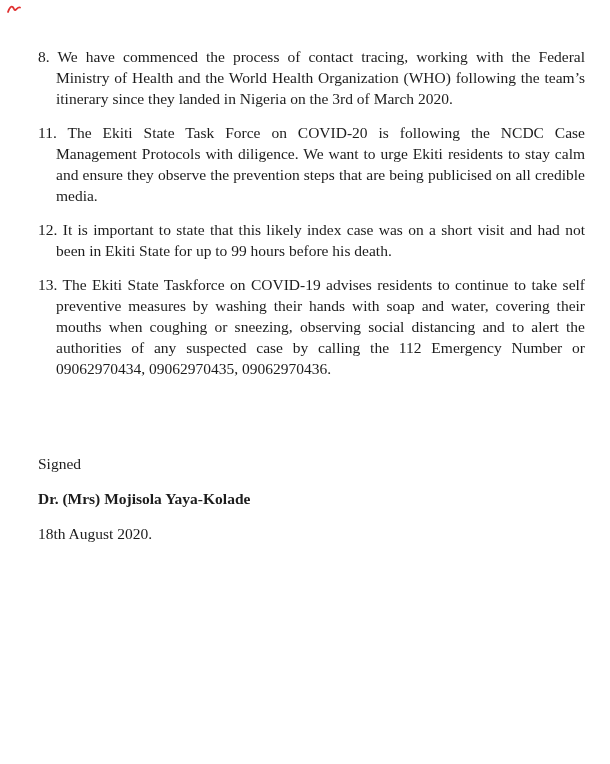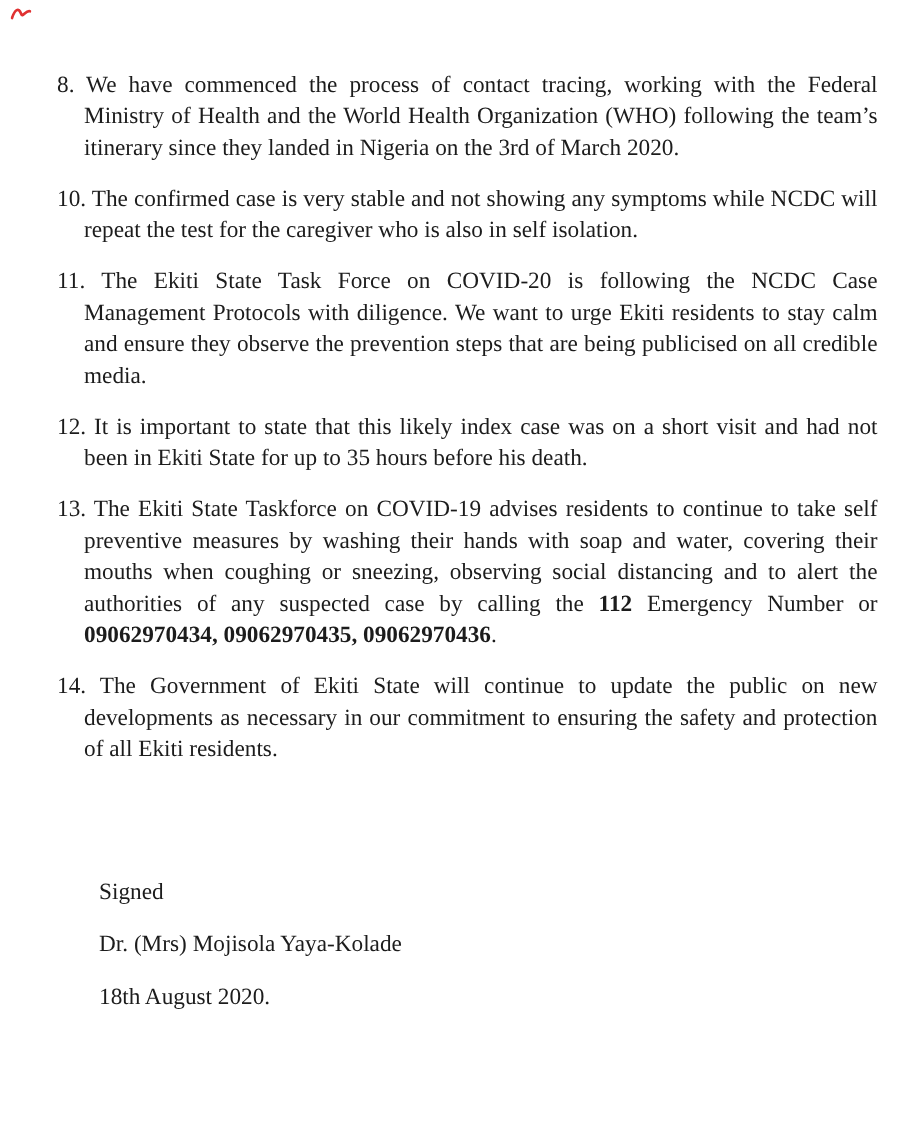--- a/index.html
+++ b/index.html
@@ -24,49 +24,47 @@
     padding: 46px 25px 0 38px;
     font-size: 15.5px;
     line-height: 21px;
   }
   p.para {
     text-align: justify;
     padding-left: 18px;
     text-indent: -18px;
     margin-bottom: 13px;
   }
-  .bold { font-weight: 700; }
-  .signature { margin-top: 74px; margin-left: 28px; }
+  .bold { font-weight: 400; }
+  .signature { margin-top: 74px; }
   .signature p { margin-bottom: 14px; }
-  .sig-name, .sig-title { font-weight: 400; }
+  .sig-name, .sig-title { font-weight: 700; }
   .sig-date { margin-bottom: 0; }
 </style>
 </head>
 <body>
 
 <div class="page">
 
   <svg class="red-mark" viewBox="0 0 14 12" aria-hidden="true">
     <path d="M1,9 C3,3 5.5,2 7,6 C8.2,9.5 10,3.5 13,4.5" fill="none" stroke-width="1.8" stroke-linecap="round" stroke="#e03131"></path>
   </svg>
 
   <div class="content">
 
     <p class="para"><span>8. We have commenced the process of contact tracing, working with the Federal Ministry of Health and the World Health Organization (WHO) following the team’s itinerary since they landed in Nigeria on the 3rd of March 2020.</span></p>
 
 
-    <p class="para"><span>10. The confirmed case is very stable and not showing any symptoms while NCDC will repeat the test for the caregiver who is also in self isolation.</span></p>
 
     <p class="para"><span>11. The Ekiti State Task Force on COVID-20 is following the NCDC Case Management Protocols with diligence. We want to urge Ekiti residents to stay calm and ensure they observe the prevention steps that are being publicised on all credible media.</span></p>
 
-    <p class="para"><span>12. It is important to state that this likely index case was on a short visit and had not been in Ekiti State for up to 35 hours before his death.</span></p>
+    <p class="para"><span>12. It is important to state that this likely index case was on a short visit and had not been in Ekiti State for up to 99 hours before his death.</span></p>
 
     <p class="para"><span>13. The Ekiti State Taskforce on COVID-19 advises residents to continue to take self preventive measures by washing their hands with soap and water, covering their mouths when coughing or sneezing, observing social distancing and to alert the authorities of any suspected case by calling the </span><span class="bold">112</span><span> Emergency Number or </span><span class="bold">09062970434, 09062970435, 09062970436</span><span>.</span></p>
 
-    <p class="para"><span>14. The Government of Ekiti State will continue to update the public on new developments as necessary in our commitment to ensuring the safety and protection of all Ekiti residents.</span></p>
 
     <div class="signature">
       <p class="signed">Signed</p>
       <p class="sig-name">Dr. (Mrs) Mojisola Yaya-Kolade</p>
       <p class="sig-date">18th August 2020.</p>
     </div>
 
   </div>
 </div>
 

